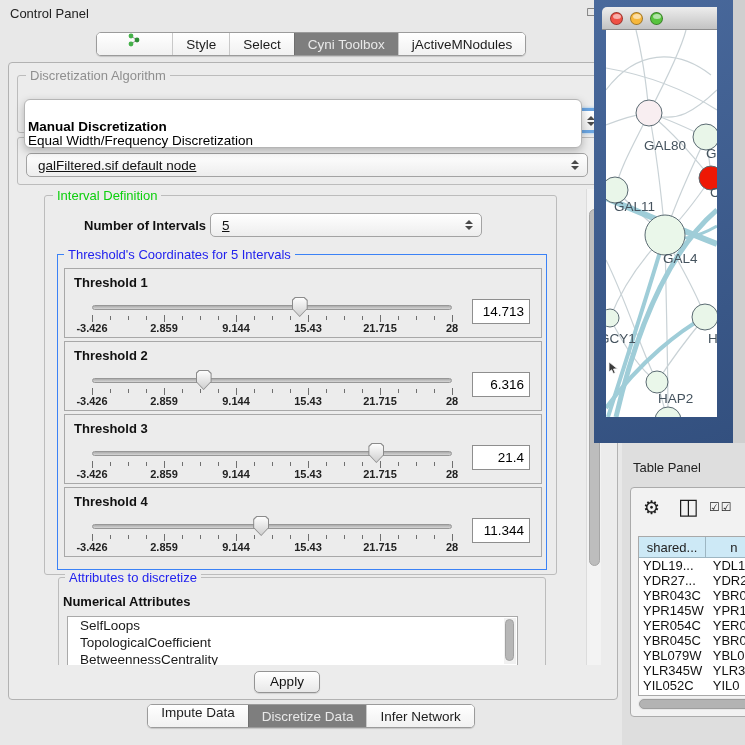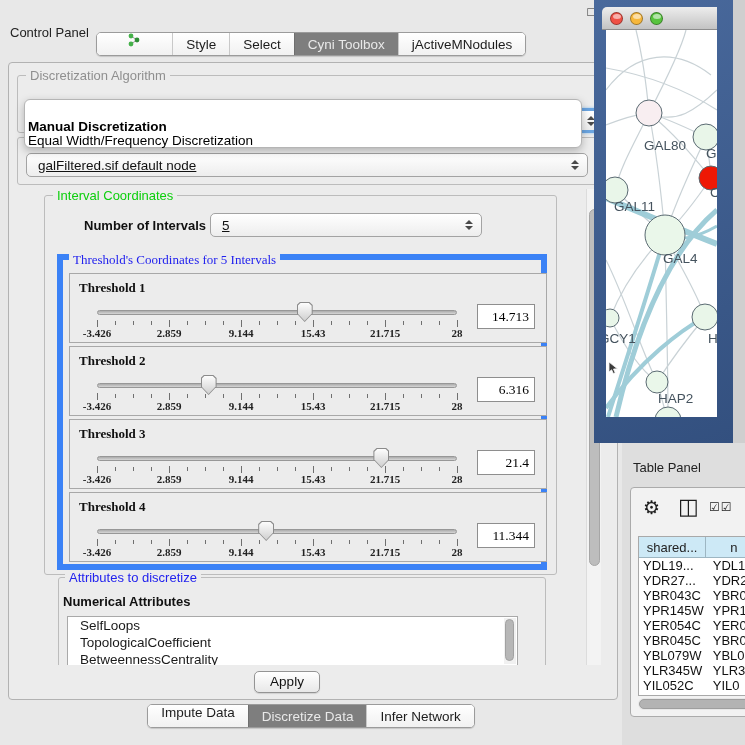--- a/index.html
+++ b/index.html
@@ -3,21 +3,21 @@
 <meta charset="utf-8">
 <style>
   * { margin:0; padding:0; box-sizing:border-box; }
   html,body { width:745px; height:745px; }
   body { font-family:"Liberation Sans", sans-serif; background:#d6d6d6; color:#1a1a1a; }
   #stage { position:relative; width:745px; height:745px; overflow:hidden; background:#cfcfcf; }
 
   
   #control-panel { position:absolute; left:0; top:0; width:622px; height:745px; background:#e8e8e8; }
   .cp-titlebar { position:absolute; left:0; top:0; width:622px; height:26px; }
-  .cp-title { position:absolute; left:10px; top:6px; font-size:13px; color:#222;margin-top:19px; }
+  .cp-title { position:absolute; left:10px; top:6px; font-size:13px; color:#222; }
   .cp-controls { position:absolute; right:8px; top:4px; display:flex; gap:10px; }
   .cp-float { font-size:13px; color:#222; }
   .cp-close { font-size:15px; font-weight:bold; color:#111; line-height:17px; }
 
   .seg-bar { position:absolute; left:0; width:622px; display:flex; justify-content:center; }
   .seg { display:flex; border:1px solid #9b9b9b; border-radius:5px; overflow:hidden; background:#fdfdfd; height:24px; box-shadow:0 1px 1px rgba(0,0,0,.15); }
   .seg-item { display:flex; align-items:center; gap:5px; padding:0 13px; font-size:13.5px; color:#1c1c1c; background:linear-gradient(#ffffff,#f1f1f1); border-left:1px solid #c9c9c9; cursor:default; white-space:nowrap; }
   .seg-item:first-child { border-left:none;flex-direction:column; }
   .seg-item.sel { background:#7e7e7e; color:#e9e9e9; border-left:1px solid #6f6f6f; }
 
@@ -51,21 +51,21 @@
   #tabledata-combo { position:absolute; left:8px; top:15px; width:562px; height:24px; }
 
   
   #scroll-vp { position:absolute; left:30px; top:126px; width:562px; height:476px; overflow:hidden; }
   #vp-scrollbar { position:absolute; right:0; top:0; width:15px; height:476px; background:#f3f3f3; border-left:1px solid #dcdcdc; }
   #vp-thumb { position:absolute; left:2px; top:20px; width:11px; height:357px; background:#bdbdbd; border:1px solid #a6a6a6; border-radius:6px; }
 
   #interval-group { left:5px; top:6px; width:513px; height:380px; }
   #noi-label { position:absolute; left:39px; top:22px; font-size:13px; font-weight:bold; color:#111; }
   #noi-combo { position:absolute; left:165px; top:17px; width:272px; height:24px; }
-  #thr-group { position:absolute; left:12px; top:58px; width:490px; height:316px; border:6px solid #3b82f6;font-family:Liberation Serif, serif; }
+  #thr-group { position:absolute; left:12px; top:58px; width:490px; height:316px; border:1px solid #3b82f6; }
 
   .t-row { position:relative; margin:0 0 3px 6px; width:478px; height:70px; background:#ececec; border:1px solid #a8a8a8; }
   .t-row:first-child { margin-top:13px; }
   .t-label { position:absolute; left:9px; top:6px; font-size:13px; font-weight:bold; color:#111; }
   .t-slider { position:absolute; left:0; top:0; width:410px; height:70px; }
   .t-track { position:absolute; left:27px; top:36px; width:360px; height:5px; border-radius:3px; background:linear-gradient(#ababab,#d6d6d6); border:1px solid #979797; }
   .t-thumb { position:absolute; top:28px; width:16px; height:20px; clip-path:polygon(20% 0,80% 0,100% 15%,100% 58%,50% 100%,0 58%,0 15%); background:#8b8b8b; }
   .t-thumb-in { position:absolute; left:1px; top:1px; width:14px; height:18px; clip-path:polygon(20% 0,80% 0,100% 15%,100% 58%,50% 100%,0 58%,0 15%); background:linear-gradient(#fdfdfd,#cfcfcf); }
   .t-ticks { position:absolute; left:27px; top:46px; width:360px; height:8px; }
   .tick { position:absolute; top:1px; width:1px; height:4px; background:#6f6f6f; }
@@ -181,21 +181,21 @@
           <span class="stepper">
               <i class="up"></i>
               <i class="dn"></i>
             </span>
         </div>
       </div>
 
       <div id="scroll-vp">
 
         <div class="group" id="interval-group">
-          <span class="group-title gt-green">Interval Coordinates</span>
+          <span class="group-title gt-green">Interval Definition</span>
           <span id="noi-label">Number of Intervals</span>
           <div class="combo" id="noi-combo">
             <span class="val">5</span>
             <span class="stepper">
                 <i class="up"></i>
                 <i class="dn"></i>
               </span>
           </div>
 
           <div id="thr-group">

